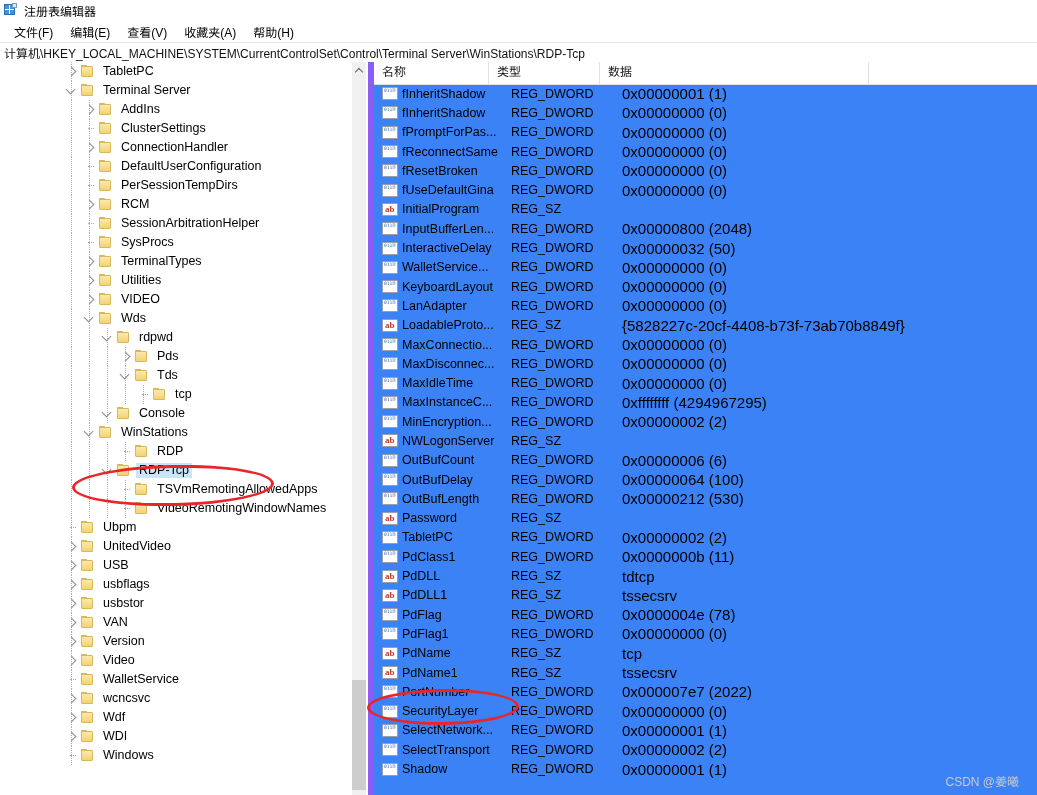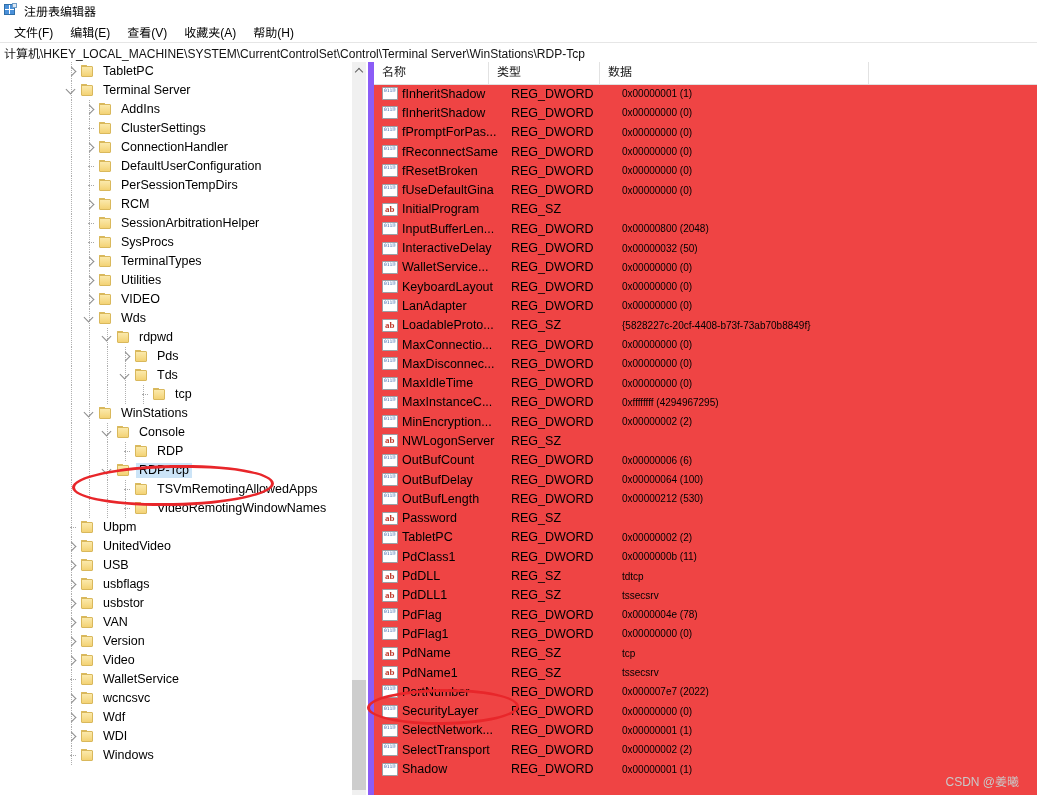--- a/index.html
+++ b/index.html
@@ -220,21 +220,21 @@
     height: 110px;
     background: #cdcdcd;
     cursor: default;
   }
 
   
   #value-pane {
     flex: 1;
     height: 100%;
     position: relative;
-    background: #ef4444;
+    background: #3b82f6;
     overflow: hidden;
   }
   #value-header {
     height: 22px;
     display: flex;
     align-items: center;
     border-bottom: 1px solid #e0e0e0;
     background: #ffffff;
     position: relative;
   }
@@ -303,21 +303,21 @@
     font-size: 12.5px;
     color: #000;
     overflow: hidden;
   }
   .v-type {
     width: 111px;
     font-size: 12.5px;
     color: #000;
   }
   .v-data {
-    font-size: 10px;
+    font-size: 15px;
     color: #000;
   }
 
   
   .annot-ellipse {
     position: absolute;
     border: 3.2px solid #e8262a;
     border-radius: 50%;
     pointer-events: none;
     z-index: 40;
@@ -571,39 +571,39 @@
           <span class="expander leaf"></span>
           <span class="folder-icon">
             <span class="tab"></span>
             <span class="body"></span>
           </span>
           <span class="tree-label">tcp</span>
         </div>
         <div class="tree-row">
           <span class="vline" style="left: 71px;"></span>
           <span class="vline" style="left: 89px;"></span>
-          <span style="display: inline-block; flex: 0 0 auto; width: 82px;"></span>
-          <span class="expander expanded"></span>
-          <span class="folder-icon">
-            <span class="tab"></span>
-            <span class="body"></span>
-          </span>
-          <span class="tree-label">WinStations</span>
-        </div>
-        <div class="tree-row">
-          <span class="vline" style="left: 71px;"></span>
-          <span class="vline" style="left: 89px;"></span>
           <span class="vline" style="left: 107px;"></span>
           <span style="display: inline-block; flex: 0 0 auto; width: 100px;"></span>
           <span class="expander expanded"></span>
           <span class="folder-icon">
             <span class="tab"></span>
             <span class="body"></span>
           </span>
           <span class="tree-label">Console</span>
+        </div>
+        <div class="tree-row">
+          <span class="vline" style="left: 71px;"></span>
+          <span class="vline" style="left: 89px;"></span>
+          <span style="display: inline-block; flex: 0 0 auto; width: 82px;"></span>
+          <span class="expander expanded"></span>
+          <span class="folder-icon">
+            <span class="tab"></span>
+            <span class="body"></span>
+          </span>
+          <span class="tree-label">WinStations</span>
         </div>
         <div class="tree-row">
           <span class="vline" style="left: 71px;"></span>
           <span class="vline" style="left: 89px;"></span>
           <span class="vline" style="left: 107px;"></span>
           <span class="vline" style="left: 125px;"></span>
           <span style="display: inline-block; flex: 0 0 auto; width: 118px;"></span>
           <span class="expander leaf"></span>
           <span class="folder-icon">
             <span class="tab"></span>

